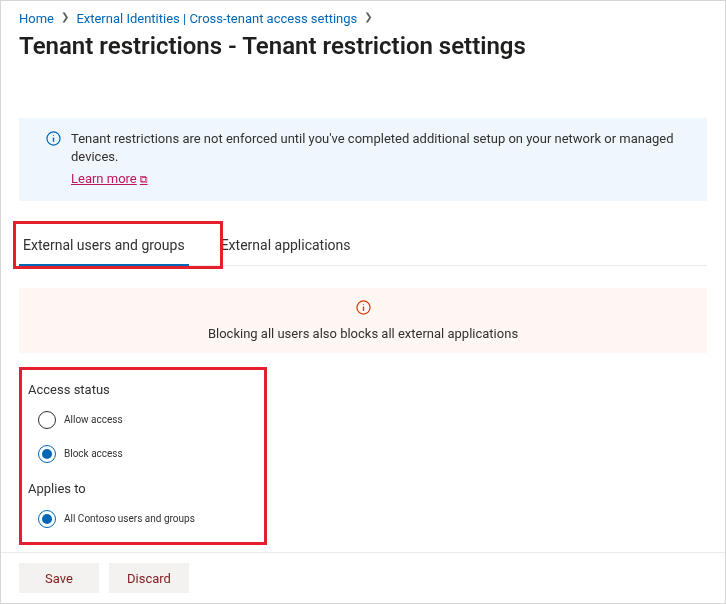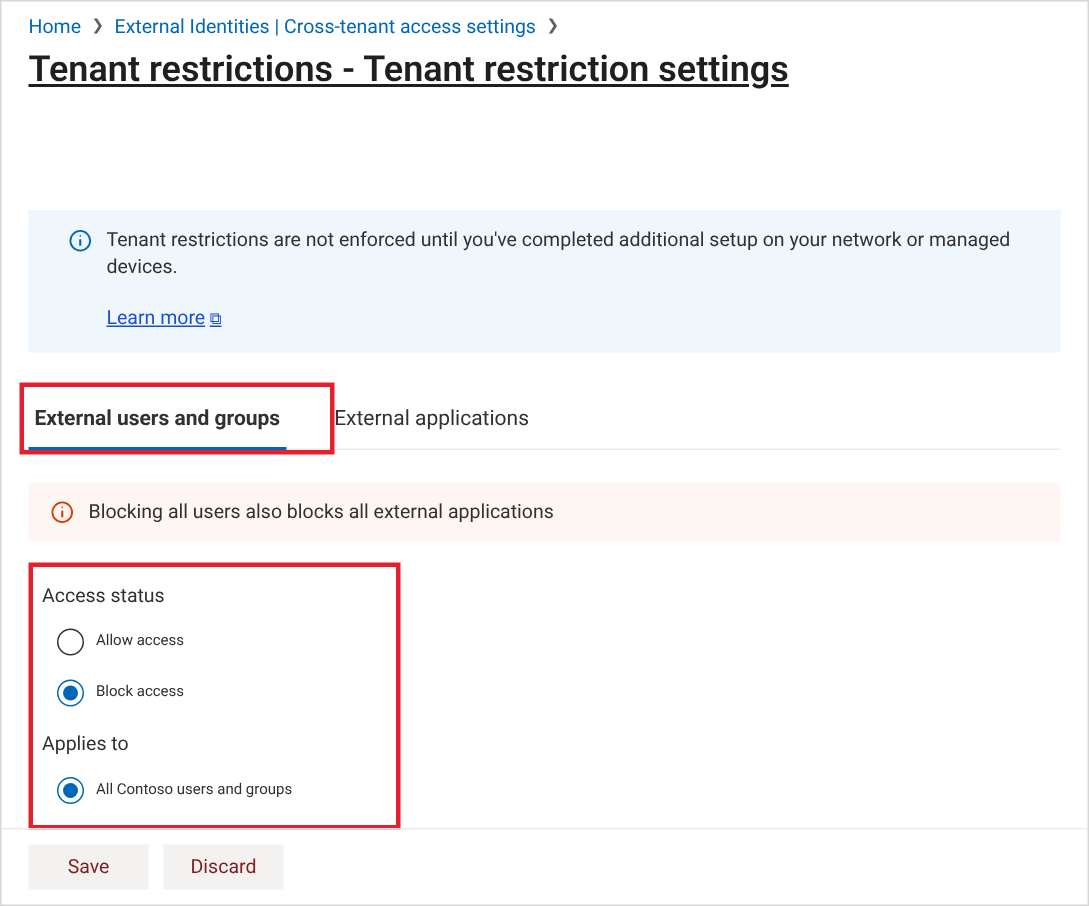--- a/index.html
+++ b/index.html
@@ -35,22 +35,21 @@
     }
     .breadcrumb .chev {
       color: #605e5c;
       font-size: 10px;
     }
     h1 {
       font-size: 24px;
       font-weight: 600;
       color: #201f1e;
       margin-top: 4px;
-      margin-bottom: 80px;
-      text-decoration: underline;
+      margin-bottom: 58px;
     }
     .info-bar {
       background: #eff6fc;
       padding: 12px 26px;
       display: flex;
       align-items: flex-start;
       gap: 10px;
       font-size: 13px;
       line-height: 1.4;
       margin-bottom: 26px;
@@ -60,24 +59,24 @@
       flex: 0 0 16px;
       display: flex;
       align-items: center;
       justify-content: center;
       margin-top: 1px;
     }
     .info-bar .text {
       color: #323130;
     }
     .info-bar a {
-      color: #1d4ed8;
+      color: #be185d;
       text-decoration: underline;
       display: inline-block;
-      margin-top: 16px;
+      margin-top: 4px;
       cursor: pointer;
     }
     .ext-icon {
       font-size: 11px;
       margin-left: 3px;
     }
     .tabs {
       display: flex;
       gap: 0;
       border-bottom: 1px solid #edebe9;
@@ -85,21 +84,21 @@
     }
     .tab {
       padding: 10px 4px 12px 4px;
       font-size: 14px;
       color: #323130;
       cursor: pointer;
       position: relative;
       margin-right: 28px;
     }
     .tab.active {
-      font-weight: 700;
+      font-weight: 400;
     }
     .tab.active::after {
       content: "";
       position: absolute;
       left: 0;
       right: 0;
       bottom: -1px;
       height: 2px;
       background: #0067b8;
     }
@@ -110,20 +109,21 @@
     }
     .warn-bar {
       background: #fdf6f3;
       padding: 12px 14px;
       display: flex;
       align-items: center;
       gap: 10px;
       font-size: 13px;
       margin-top: 22px;
       margin-bottom: 14px;
+      flex-direction: column;
     }
     .warn-bar .icon-slot {
       color: #d83b01;
       flex: 0 0 16px;
       display: flex;
       align-items: center;
       justify-content: center;
     }
     .section-label {
       font-size: 13px;

